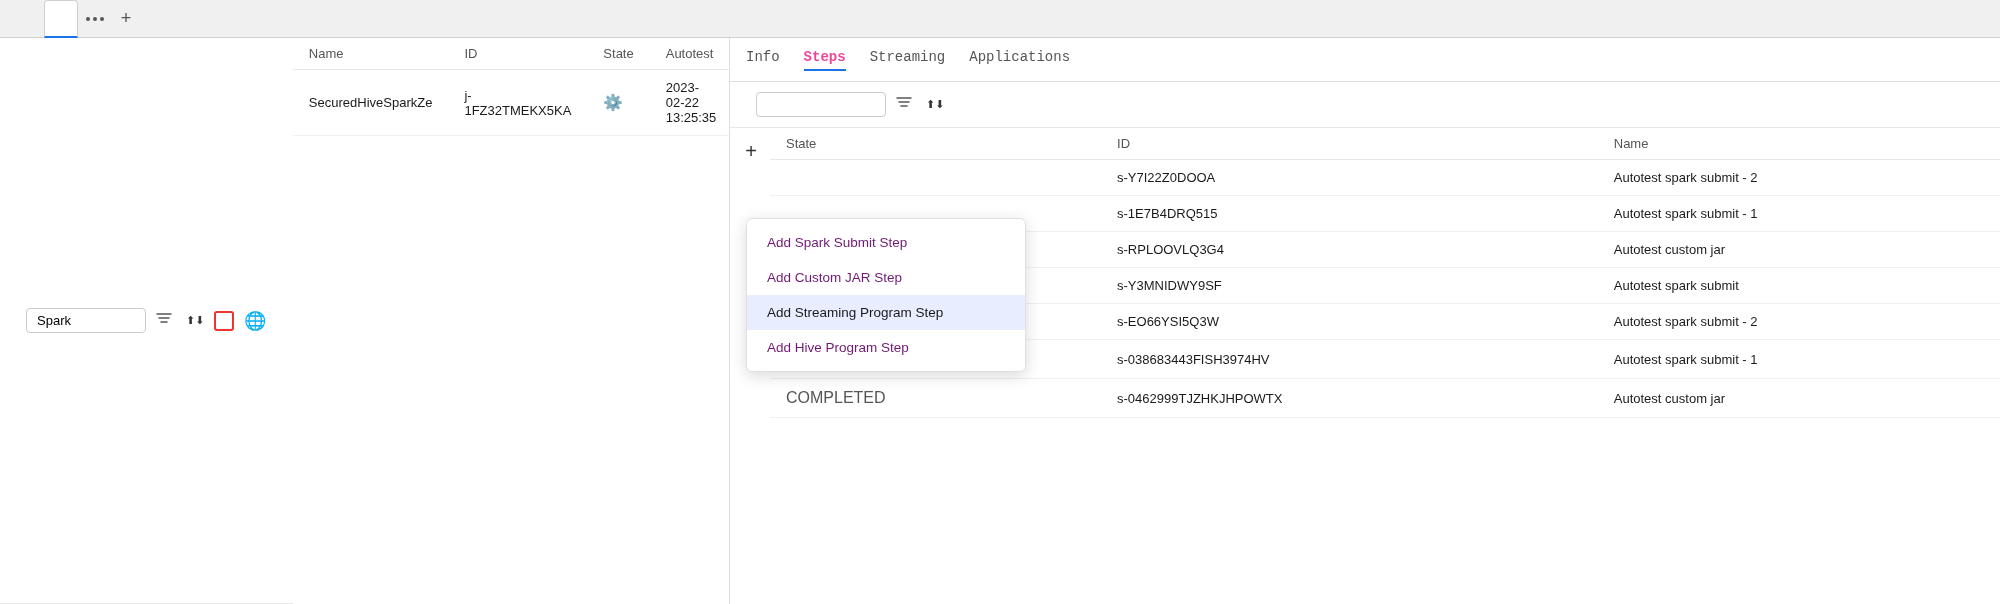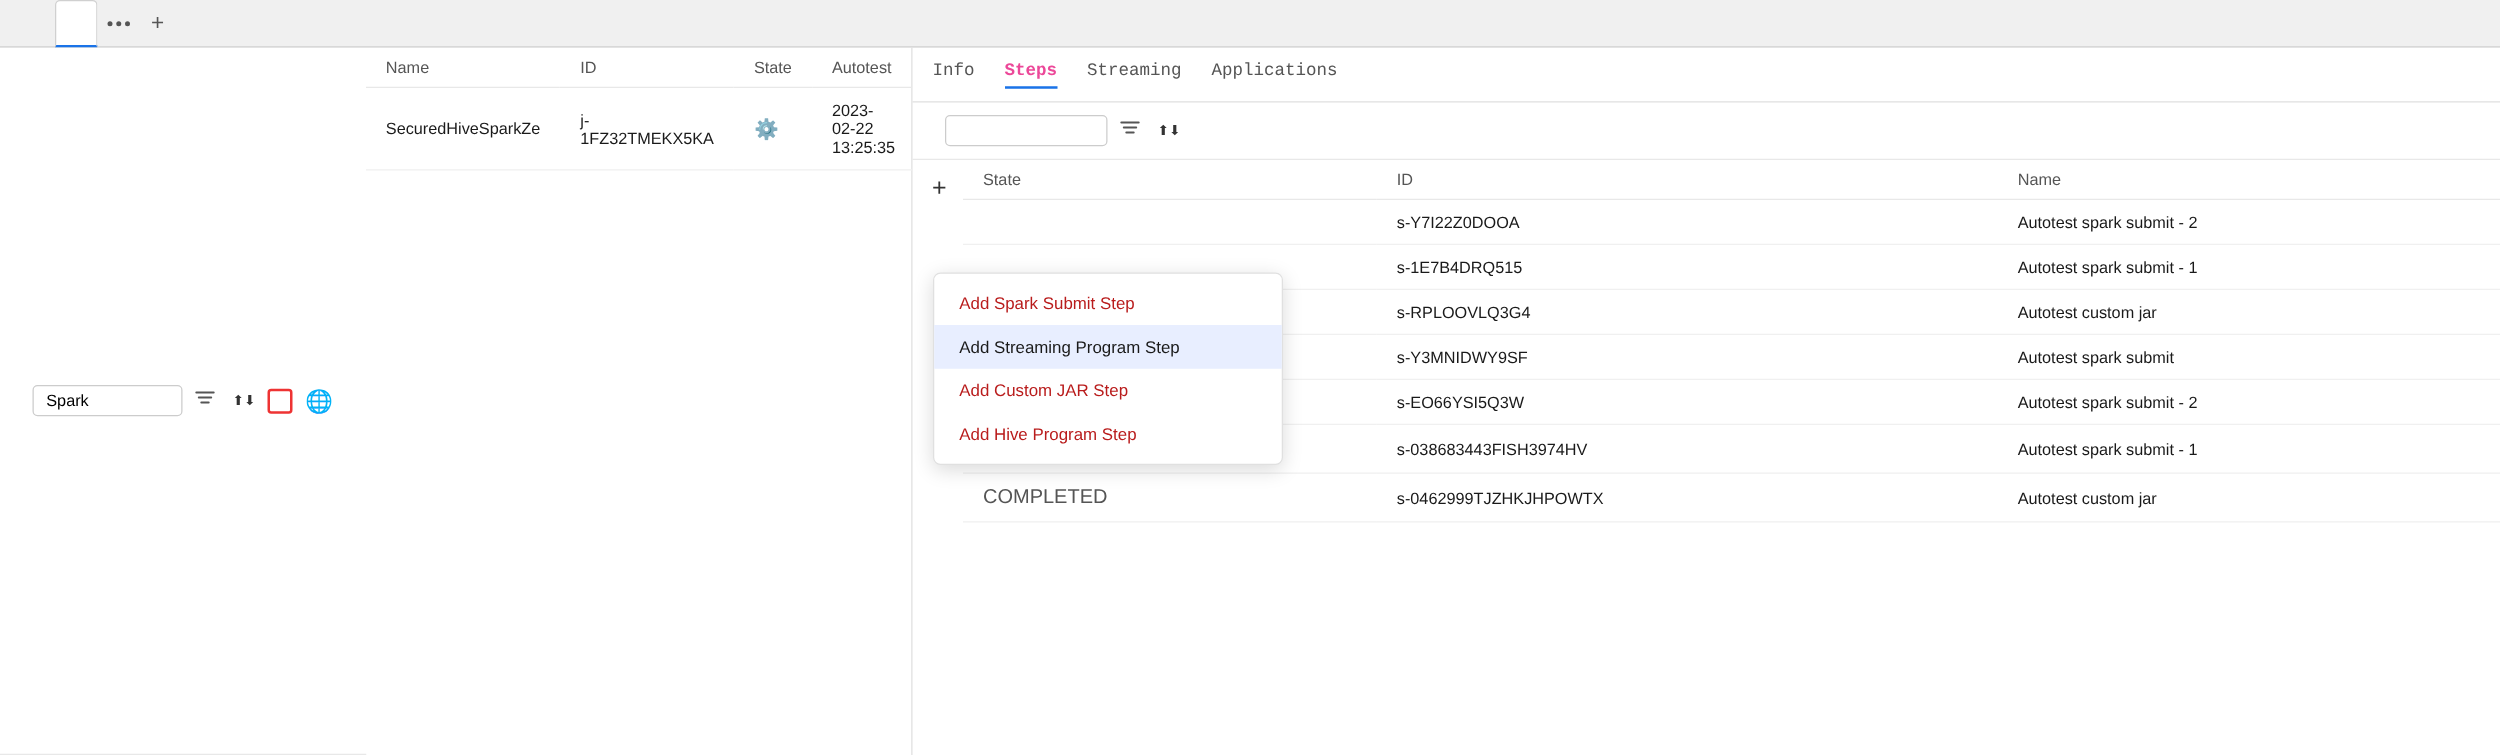--- a/index.html
+++ b/index.html
@@ -247,21 +247,21 @@
       border-radius: 6px;
       box-shadow: 0 4px 16px rgba(0,0,0,0.15);
       z-index: 100;
       width: 280px;
       padding: 6px 0;
     }
     .dropdown-item {
       padding: 10px 20px;
       font-size: 13.5px;
       cursor: pointer;
-      color: #b91c1c;
+      color: #701a75;
     }
     .dropdown-item.highlighted {
       background: #e8eeff;
       color: #1a1a1a;
     }
     
     .dots-menu {
       display: flex;
       align-items: center;
       gap: 3px;
@@ -405,21 +405,21 @@
               <tr>
     <td><span class="state-completed">COMPLETED</span></td>
     <td>s-0462999TJZHKJHPOWTX</td>
     <td>Autotest custom jar</td>
   </tr>
             </tbody>
         </table>
 
         <div class="dropdown-menu" id="dropdown-menu">
         <div class="dropdown-item">Add Spark Submit Step</div>
+            <div class="dropdown-item">Add Custom JAR Step</div>
             <div class="dropdown-item highlighted">Add Streaming Program Step</div>
-            <div class="dropdown-item">Add Custom JAR Step</div>
             <div class="dropdown-item">Add Hive Program Step</div>
           </div>
       </div>
     </div>
 
   </div>
 </div>
 
 </body></html>

